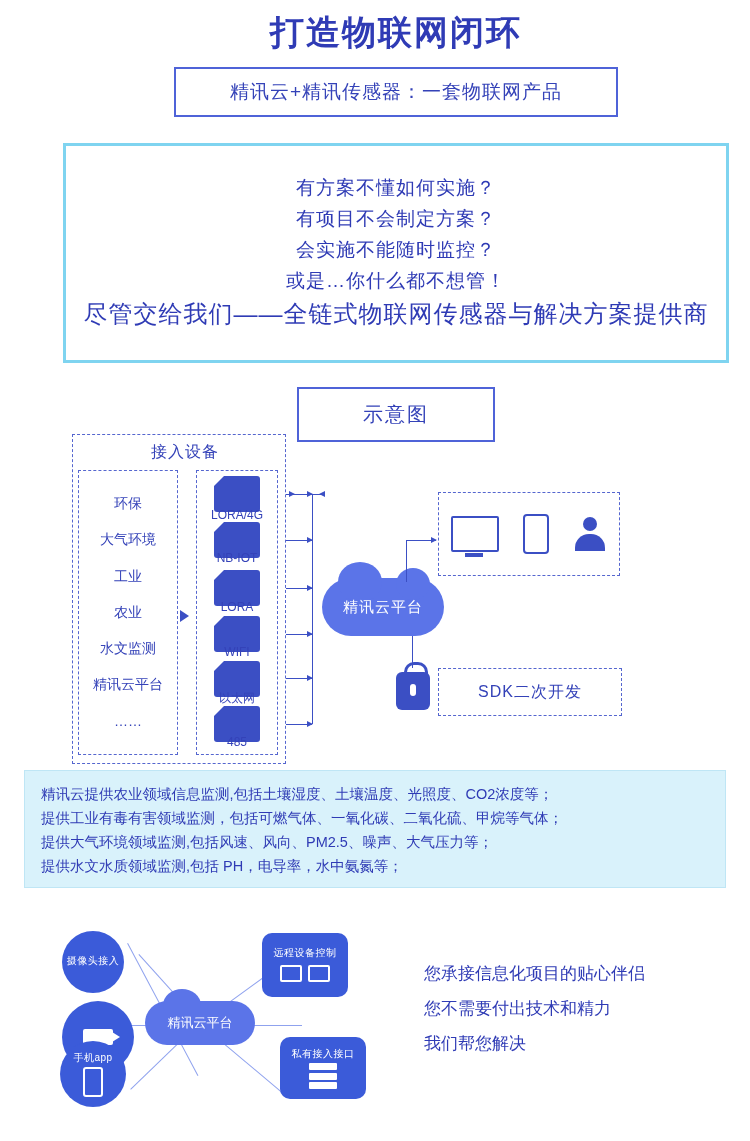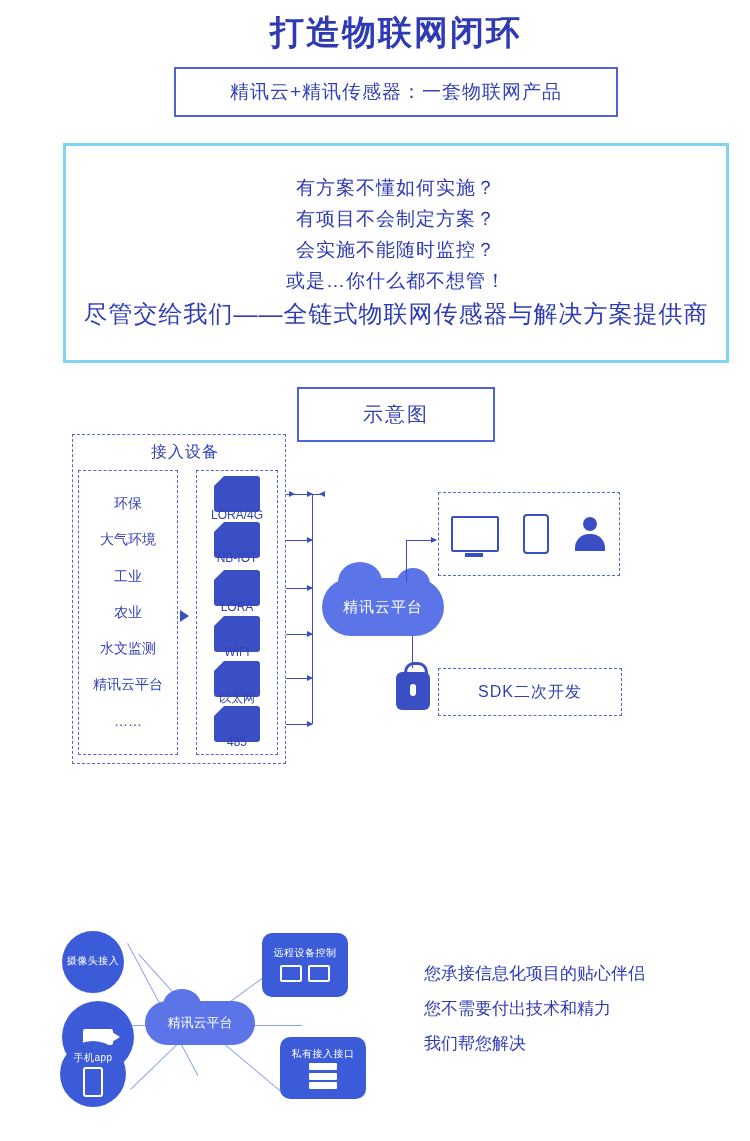--- a/index.html
+++ b/index.html
@@ -401,20 +401,26 @@
     <div class="dev-box">
       <div class="monitor"></div>
       <div class="phone"></div>
       <div class="person"></div>
     </div>
 
     <div class="lock"></div>
     <div class="sdk-box">SDK二次开发</div>
   </div>
 
+  <div class="info-panel">
+    <div>精讯云提供农业领域信息监测,包括土壤湿度、土壤温度、光照度、CO2浓度等；</div>
+    <div>提供工业有毒有害领域监测，包括可燃气体、一氧化碳、二氧化硫、甲烷等气体；</div>
+    <div>提供大气环境领域监测,包括风速、风向、PM2.5、噪声、大气压力等；</div>
+    <div>提供水文水质领域监测,包括 PH，电导率，水中氨氮等；</div>
+  </div>
 
   <div class="hub">
 
     <div class="hub-line" style="left:200px; top:118px; width:92px; transform:rotate(-132deg);"></div>
     <div class="hub-line" style="left:200px; top:118px; width:104px; transform:rotate(-36deg);"></div>
     <div class="hub-line" style="left:200px; top:118px; width:96px; transform:rotate(136deg);"></div>
     <div class="hub-line" style="left:200px; top:118px; width:110px; transform:rotate(40deg);"></div>
     <div class="hub-line" style="left:128px; top:38px; width:150px; transform:rotate(62deg);"></div>
     <div class="hub-line" style="left:116px; top:120px; width:186px;"></div>
 

